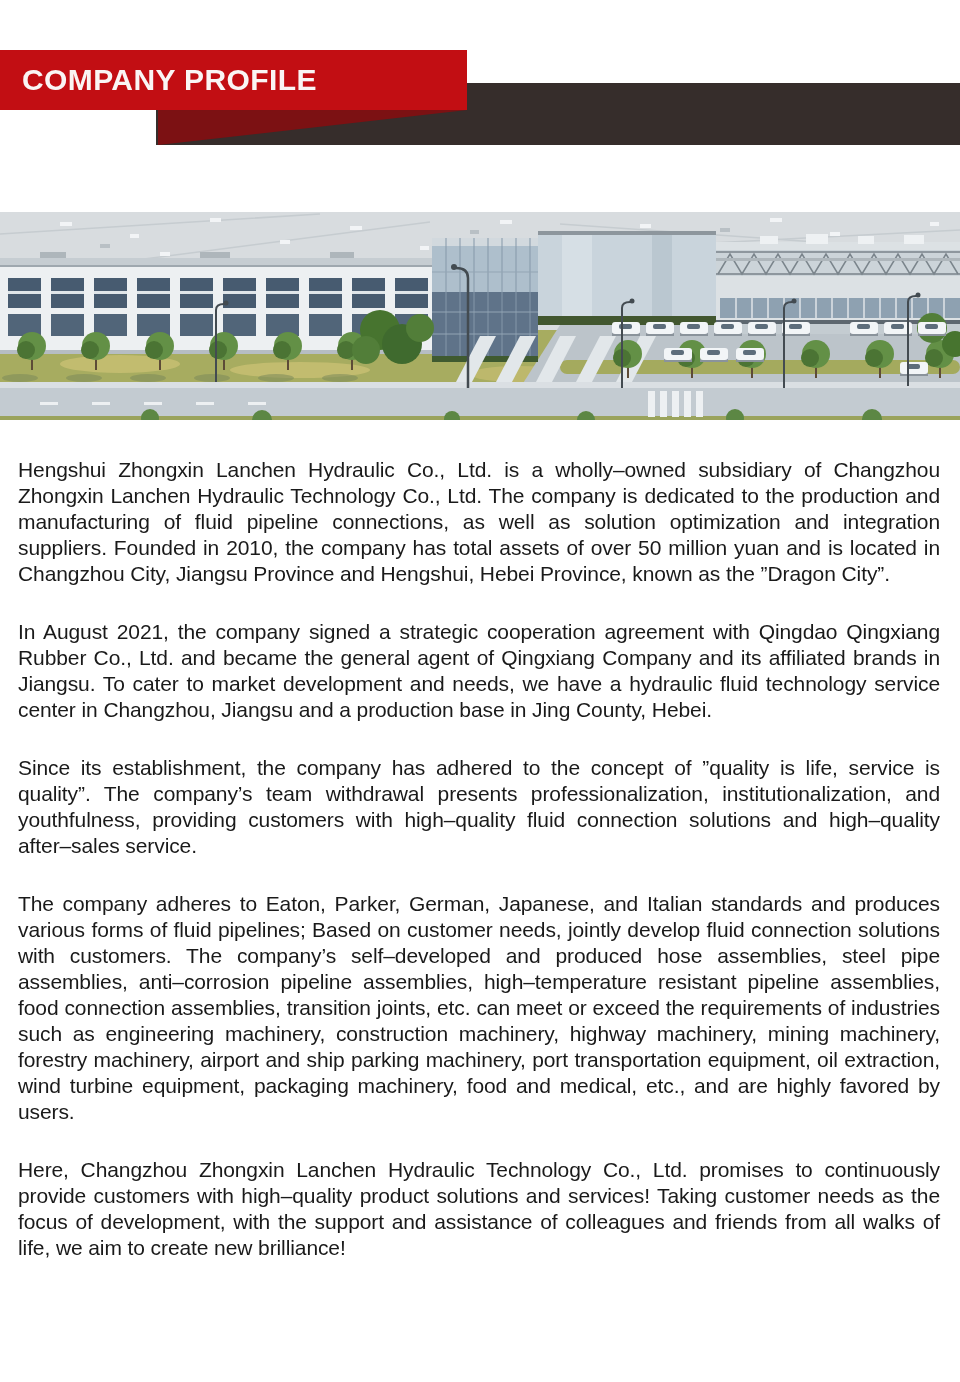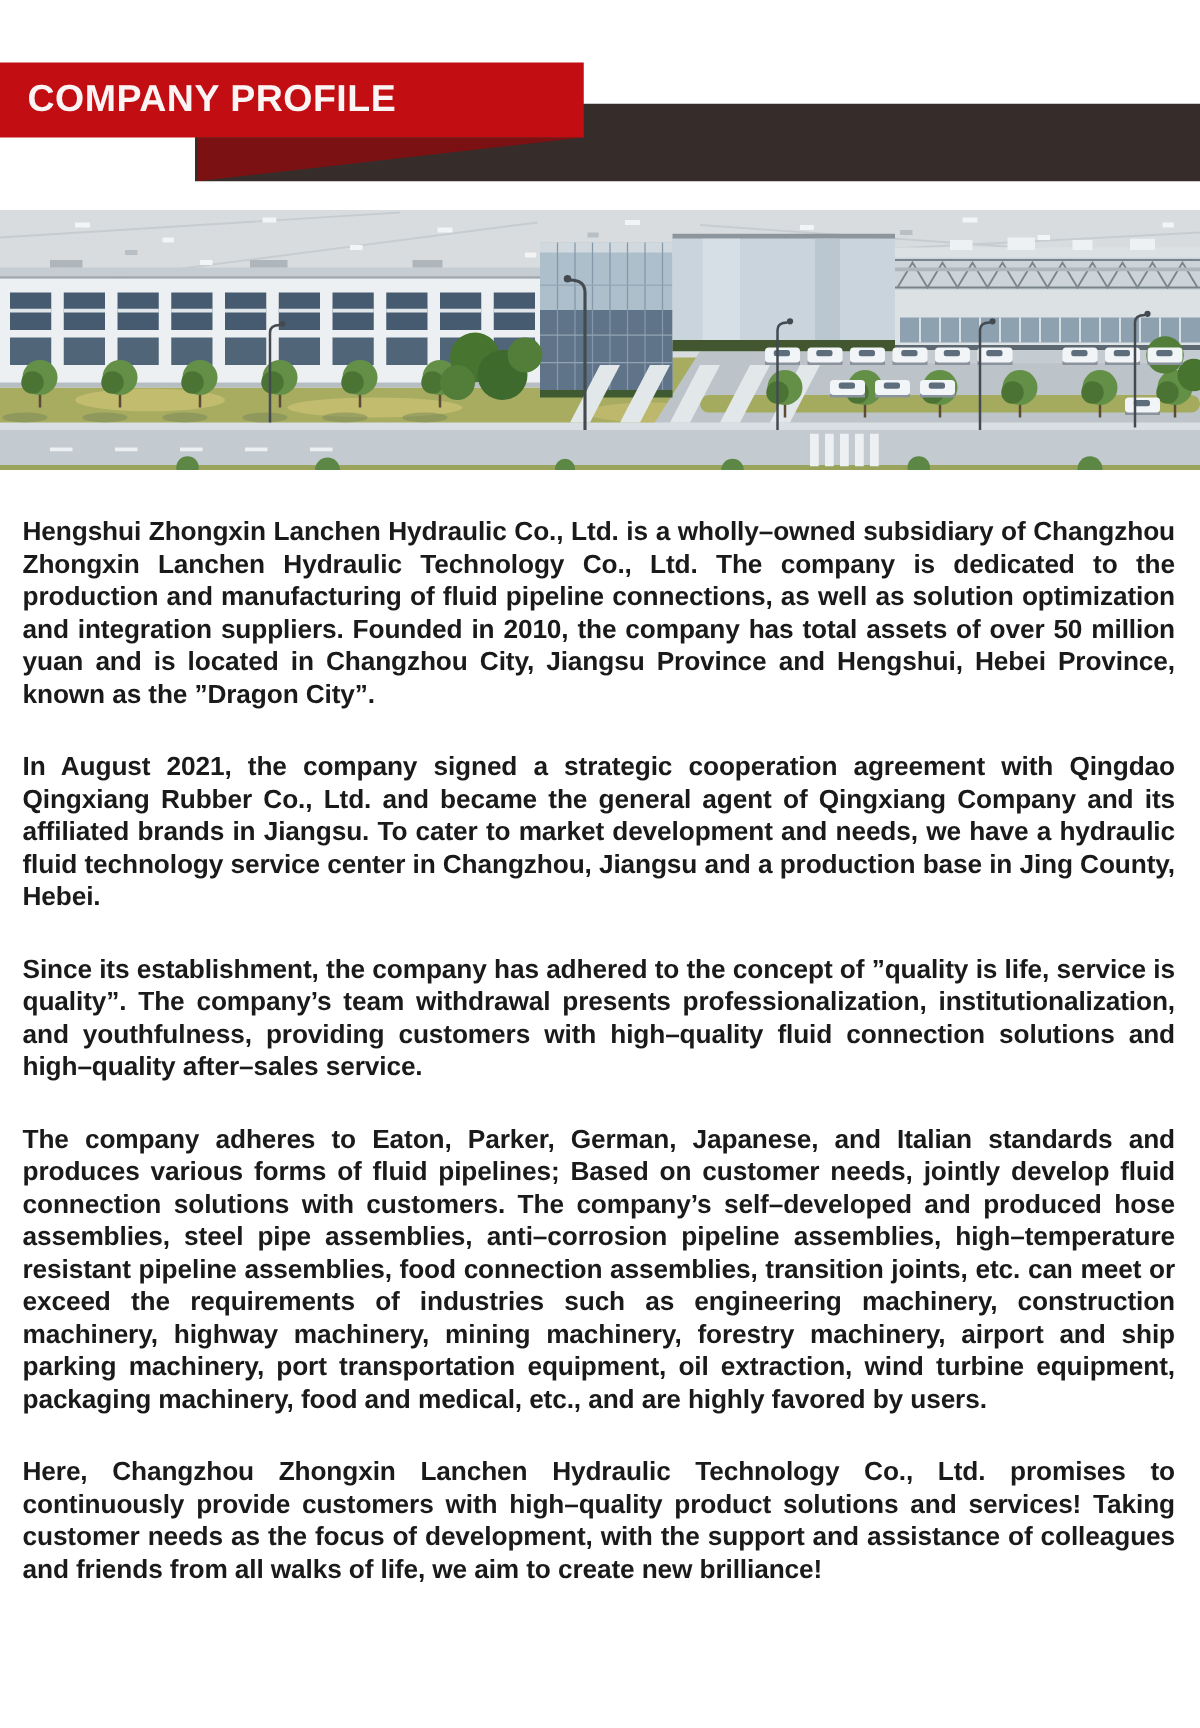--- a/index.html
+++ b/index.html
@@ -11,34 +11,34 @@
     --page_bg:#ffffff;
   }
   *{box-sizing:border-box;margin:0;padding:0;}
   html,body{background:var(--page_bg);}
   body{
     width:960px;height:1382px;overflow:hidden;margin:0 auto;
     font-family:"Liberation Sans","DejaVu Sans",sans-serif;
     color:var(--text_color);
   }
   
-  .header{position:relative;height:168px;background:var(--page_bg);}
+  .header{position:relative;height:212px;background:var(--page_bg);}
   .dark-bar{position:absolute;left:156px;right:0;top:83px;height:62px;background:var(--band_dark);}
   .fold{position:absolute;left:158px;top:110px;width:309px;height:35px;background:var(--fold_maroon);
         clip-path:polygon(0 0,100% 0,0 100%);}
   .red-banner{position:absolute;left:0;top:50px;width:467px;height:60px;background:var(--accent_red);
         display:flex;align-items:center;padding-left:22px;}
   .red-banner h1{
     color:var(--title_color);font-size:30px;font-weight:600;letter-spacing:.4px;line-height:1;
     font-family:"Liberation Sans","DejaVu Sans",sans-serif;}
   
   .photo{width:960px;height:208px;display:block;line-height:0;}
   .photo svg{display:block;}
   
-  .content{padding:37px 20px 0 18px;font-weight:bold;}
+  .content{padding:37px 20px 0 18px;}
   .content p{
     font-size:21px;line-height:26px;letter-spacing:-0.1px;
     text-align:justify;text-justify:inter-word;
     margin:0 0 32px 0;color:var(--text_color);}
   .content p:last-child{margin-bottom:90px;}
 </style>
 </head>
 <body>
 
 <header class="header">

